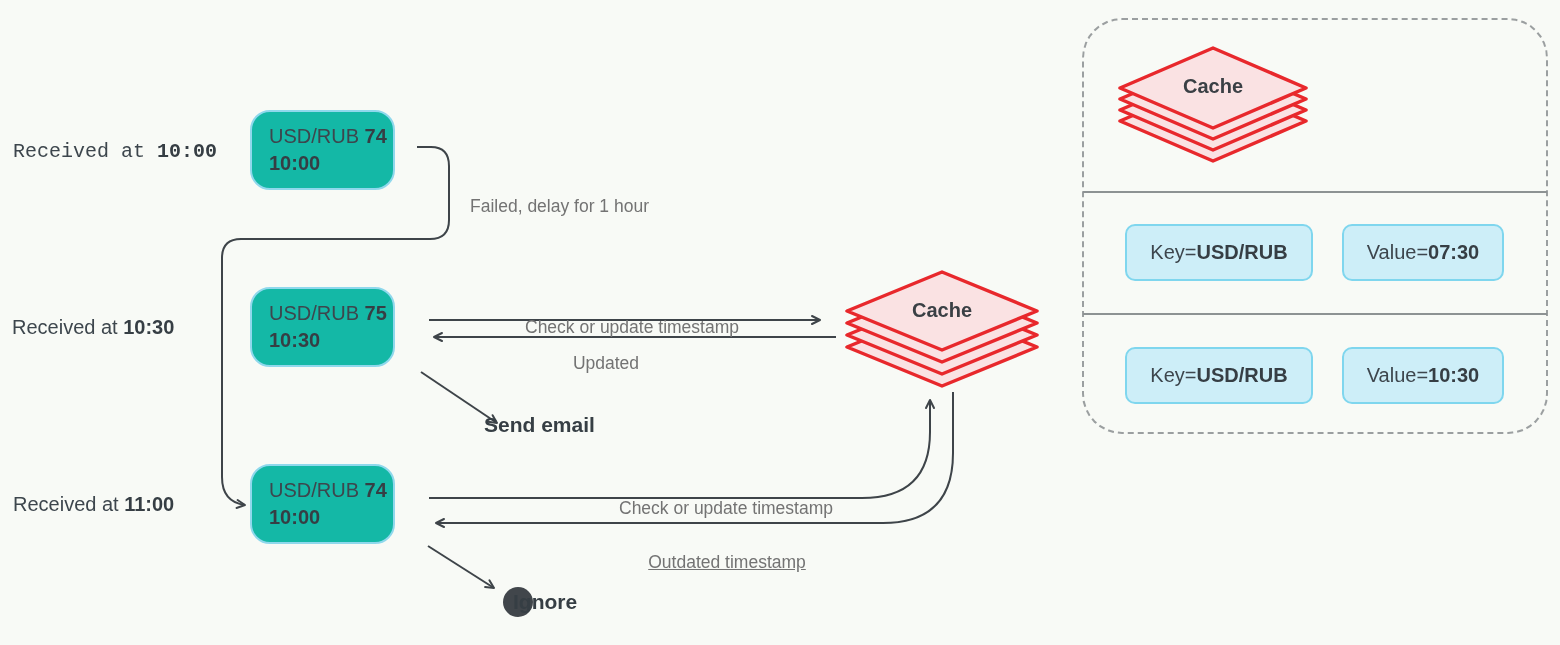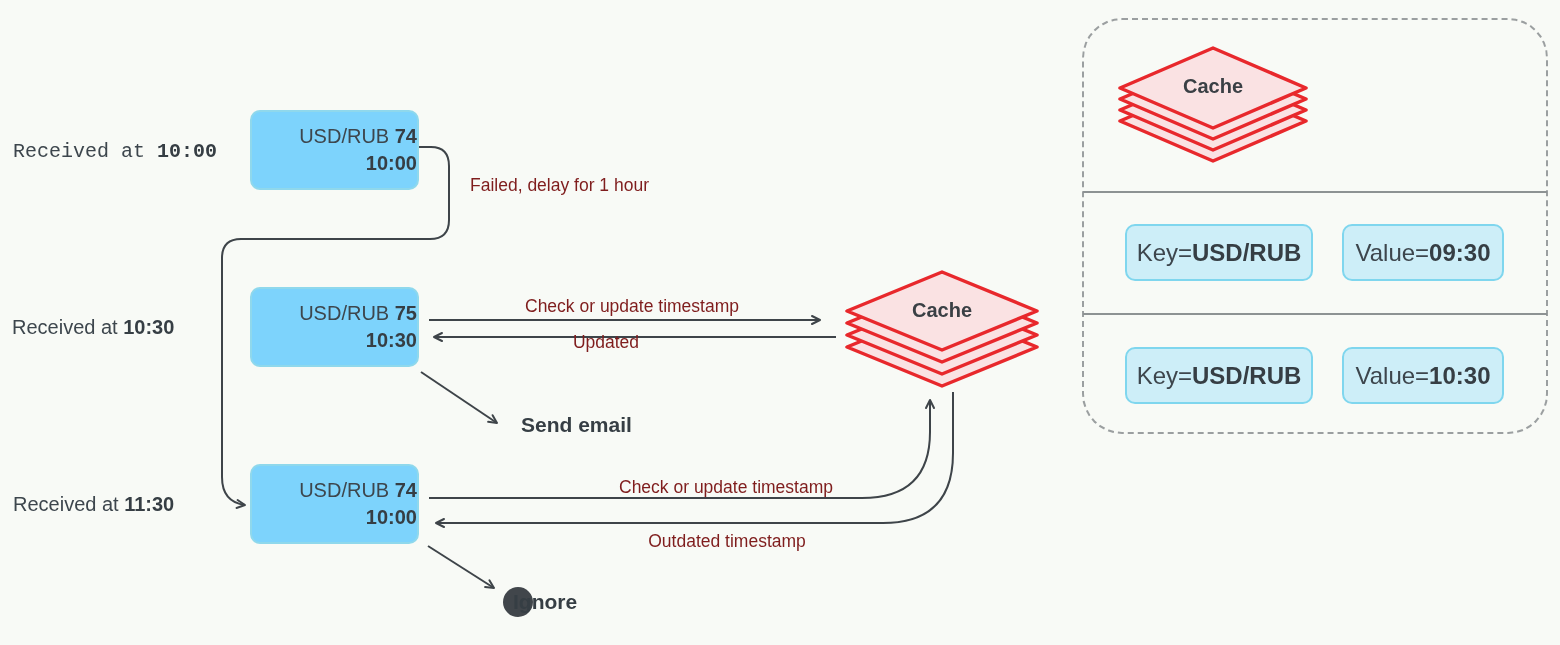--- a/index.html
+++ b/index.html
@@ -3,54 +3,54 @@
 <meta charset="utf-8">
 <style>
   html,body { margin:0; padding:0; }
   body { background:#f8faf6; }
   .stage {
     position:relative; width:1560px; height:645px;
     background:#f8faf6; overflow:hidden;
     font-family:"Liberation Sans", sans-serif;
     color:#3d464d;
   }
-  .abs { position:absolute;text-align:right; }
+  .abs { position:absolute; }
   svg.overlay { position:absolute; left:0; top:0; width:1560px; height:645px; }
 
   .received { font-size:20px; white-space:nowrap; }
   .received b { font-weight:700; color:#363e44; }
 
   .rate-box {
-    width:169px; height:80px; box-sizing:border-box;
-    background:#7dd3fc; border:2px solid #8fd8ec; border-radius:10px;
+    width:145px; height:80px; box-sizing:border-box;
+    background:#14b8a6; border:2px solid #8fd8ec; border-radius:20px;
     padding:11px 0 0 17px; font-size:20px; line-height:27px;
     white-space:nowrap;
   }
   .rate-box b { font-weight:700; color:#363e44; }
 
-  .lbl { font-size:17.5px; white-space:nowrap; color:#7f1d1d; }
+  .lbl { font-size:17.5px; white-space:nowrap; color:#737373;margin-top:21px; }
   .lbl.center { transform:translateX(-50%); }
   .action-lbl { font-size:21px; font-weight:700; color:#363e44; white-space:nowrap; }
 
   .cache-label {
     font-size:20px; font-weight:700; color:#3a4045;
     transform:translate(-50%,-50%); white-space:nowrap;
   }
 
   .panel {
     box-sizing:border-box; width:466px; height:416px;
     border:2px dashed #9b9fa0; border-radius:40px;
   }
   .divider { position:absolute; left:-1px; right:-1px; height:0; border-top:2px solid #8d9293; }
 
   .kv {
     box-sizing:border-box; height:57px;
     background:#cdeef8; border:2px solid #7fd6ee; border-radius:10px;
     display:flex; align-items:center; justify-content:center;
-    font-size:24px; white-space:nowrap;
+    font-size:20px; white-space:nowrap;
   }
   .kv b { font-weight:700; color:#363e44; }
 </style>
 </head>
 <body>
 
 <div class="stage">
 
   <svg class="overlay" viewBox="0 0 1560 645">
     <defs>
@@ -92,21 +92,21 @@
   <div class="abs received" style="left:13px; top:140px;font-family:Liberation Mono, monospace;">
     <span>Received at</span>
     <b>10:00</b>
   </div>
   <div class="abs received" style="left:12px; top:316px;">
     <span>Received at</span>
     <b>10:30</b>
   </div>
   <div class="abs received" style="left:13px; top:493px;">
     <span>Received at</span>
-    <b>11:30</b>
+    <b>11:00</b>
   </div>
 
   <div class="abs rate-box" style="left:250px; top:110px;">
     <div>
       <span>USD/RUB</span>
       <b>74</b>
     </div>
     <div><b>10:00</b></div>
   </div>
 
@@ -123,40 +123,40 @@
       <span>USD/RUB</span>
       <b>74</b>
     </div>
     <div><b>10:00</b></div>
   </div>
 
   <div class="abs lbl" style="left:470px; top:175px;">Failed, delay for 1 hour</div>
   <div class="abs lbl center" style="left:632px; top:296px;">Check or update timestamp</div>
   <div class="abs lbl center" style="left:606px; top:332px;">Updated</div>
   <div class="abs lbl center" style="left:726px; top:477px;">Check or update timestamp</div>
-  <div class="abs lbl center" style="left:727px; top:531px;">Outdated timestamp</div>
-  <div class="abs action-lbl" style="left:521px; top:413px;">Send email</div>
+  <div class="abs lbl center" style="left:727px; top:531px;text-decoration:underline;">Outdated timestamp</div>
+  <div class="abs action-lbl" style="left:484px; top:413px;">Send email</div>
   <div class="abs action-lbl" style="left:513px; top:590px;">Ignore</div>
 
   <div class="abs cache-label" style="left:942px; top:310px;">Cache</div>
 
   <div class="abs panel" style="left:1082px; top:18px;">
     <div class="divider" style="top:171px;"></div>
     <div class="divider" style="top:293px;"></div>
   </div>
 
   <div class="abs cache-label" style="left:1213px; top:86px;">Cache</div>
 
   <div class="abs kv" style="left:1125px; top:224px; width:188px;">
     <span>Key=</span>
       <b>USD/RUB</b>
   </div>
   <div class="abs kv" style="left:1342px; top:224px; width:162px;">
     <span>Value=</span>
-      <b>09:30</b>
+      <b>07:30</b>
   </div>
 
   <div class="abs kv" style="left:1125px; top:347px; width:188px;">
     <span>Key=</span>
       <b>USD/RUB</b>
   </div>
   <div class="abs kv" style="left:1342px; top:347px; width:162px;">
     <span>Value=</span>
       <b>10:30</b>
   </div>

